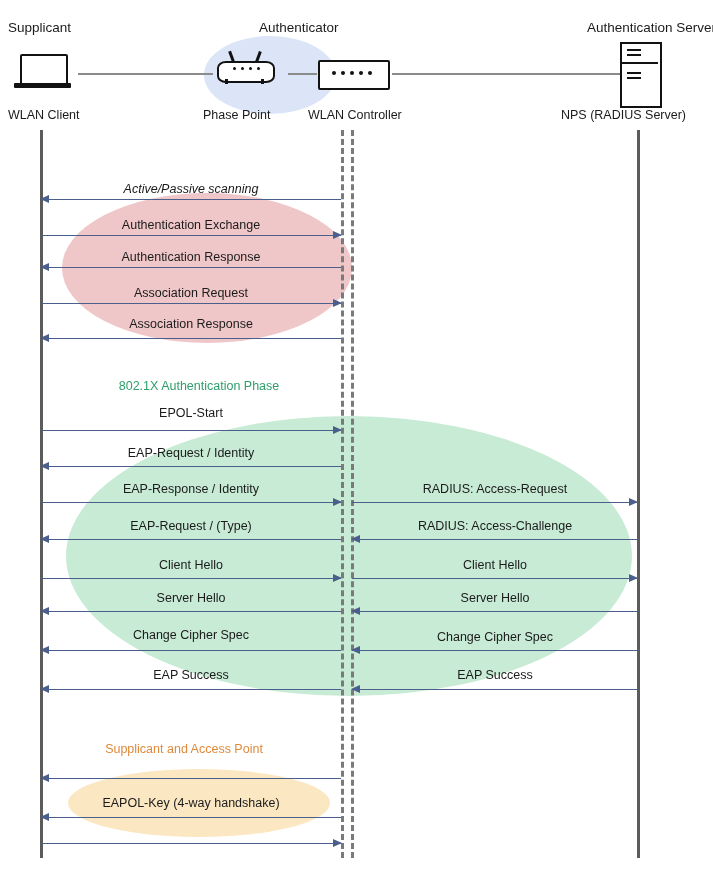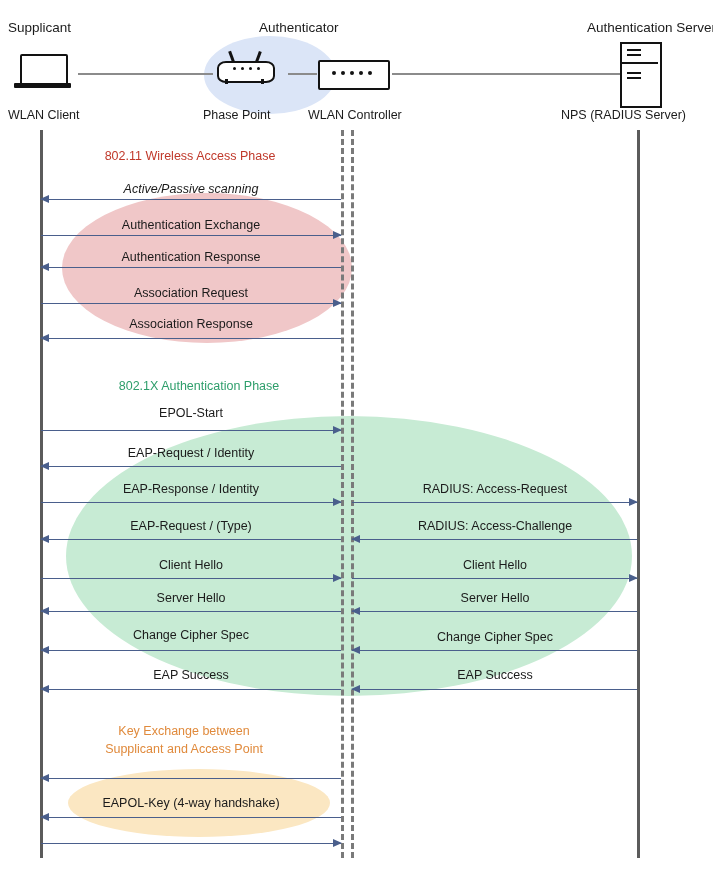--- a/index.html
+++ b/index.html
@@ -248,25 +248,23 @@
   <div class="sub-label abs" style="left:8px; top:108px;">WLAN Client</div>
   <div class="sub-label abs" style="left:203px; top:108px;">Phase Point</div>
   <div class="sub-label abs" style="left:308px; top:108px;">WLAN Controller</div>
   <div class="sub-label abs" style="left:561px; top:108px;">NPS (RADIUS Server)</div>
 
   <div class="lifeline" style="left:40px; top:130px; height:728px;"></div>
   <div class="lifeline dashed" style="left:341px; top:130px; height:728px;"></div>
   <div class="lifeline dashed" style="left:351px; top:130px; height:728px;"></div>
   <div class="lifeline" style="left:637px; top:130px; height:728px;"></div>
 
-  <div class="phase-title" style="left:190px; top:147px; color:#c0392b;">802.11 Wireless Access Phase</div>
 
   <div class="phase-title" style="left:199px; top:377px; color:#2e9e6b;">802.1X Authentication Phase</div>
 
-  <div class="phase-title" style="left:184px; top:722px; color:#e08a3c;">Key Exchange between</div>
   <div class="phase-title" style="left:184px; top:740px; color:#e08a3c;">Supplicant and Access Point</div>
 
   <div class="arrow to-left" style="left:41px; top:199px; width:300px;">
       <span class="head"></span>
     </div>
   <div class="msg" style="left:191px; top:182px;font-style:italic;">Active/Passive scanning</div>
 
   <div class="arrow to-right" style="left:41px; top:235px; width:300px;">
       <span class="head"></span>
     </div>

